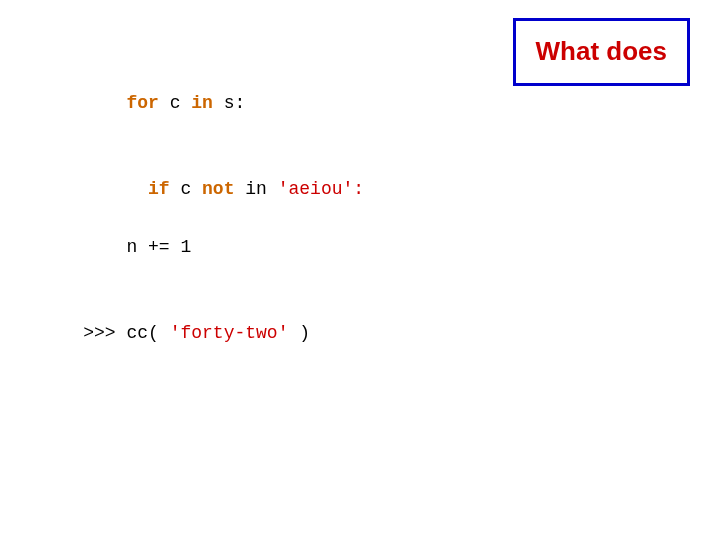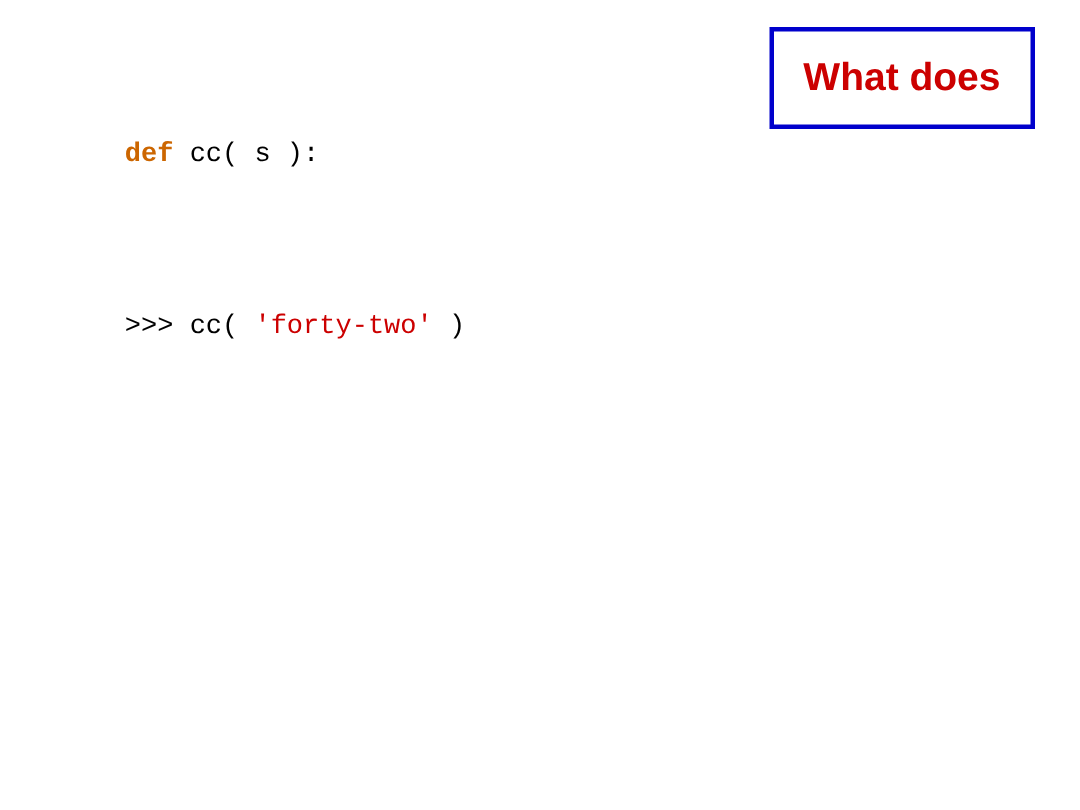--- a/index.html
+++ b/index.html
@@ -62,27 +62,31 @@
   </style>
 </head>
 <body>
 
 <div class="question-box">
   <div class="question-text">What does</div>
 </div>
 
 <div class="code-area">
 
+
+
   <span class="code-line">
-    <span class="keyword">def </span><span class="normal">cc( s ):</span>
+    <span class="keyword">    for </span><span class="normal">c</span><span class="keyword"> in </span><span class="normal">s:</span>
   </span>
 
+  <span class="code-line">
+    <span class="keyword">      if </span><span class="normal">c</span><span class="keyword"> not </span><span class="normal">in </span><span class="string">'aeiou':</span>
+  </span>
 
-
-
+  <span class="code-line normal">        n += 1</span>
 
 
   <span class="code-line normal">&nbsp;</span>
 
   <span class="code-line">
     <span class="normal">&gt;&gt;&gt; cc( </span><span class="string">'forty-two'</span><span class="normal"> )</span>
   </span>
 
 </div>
 

